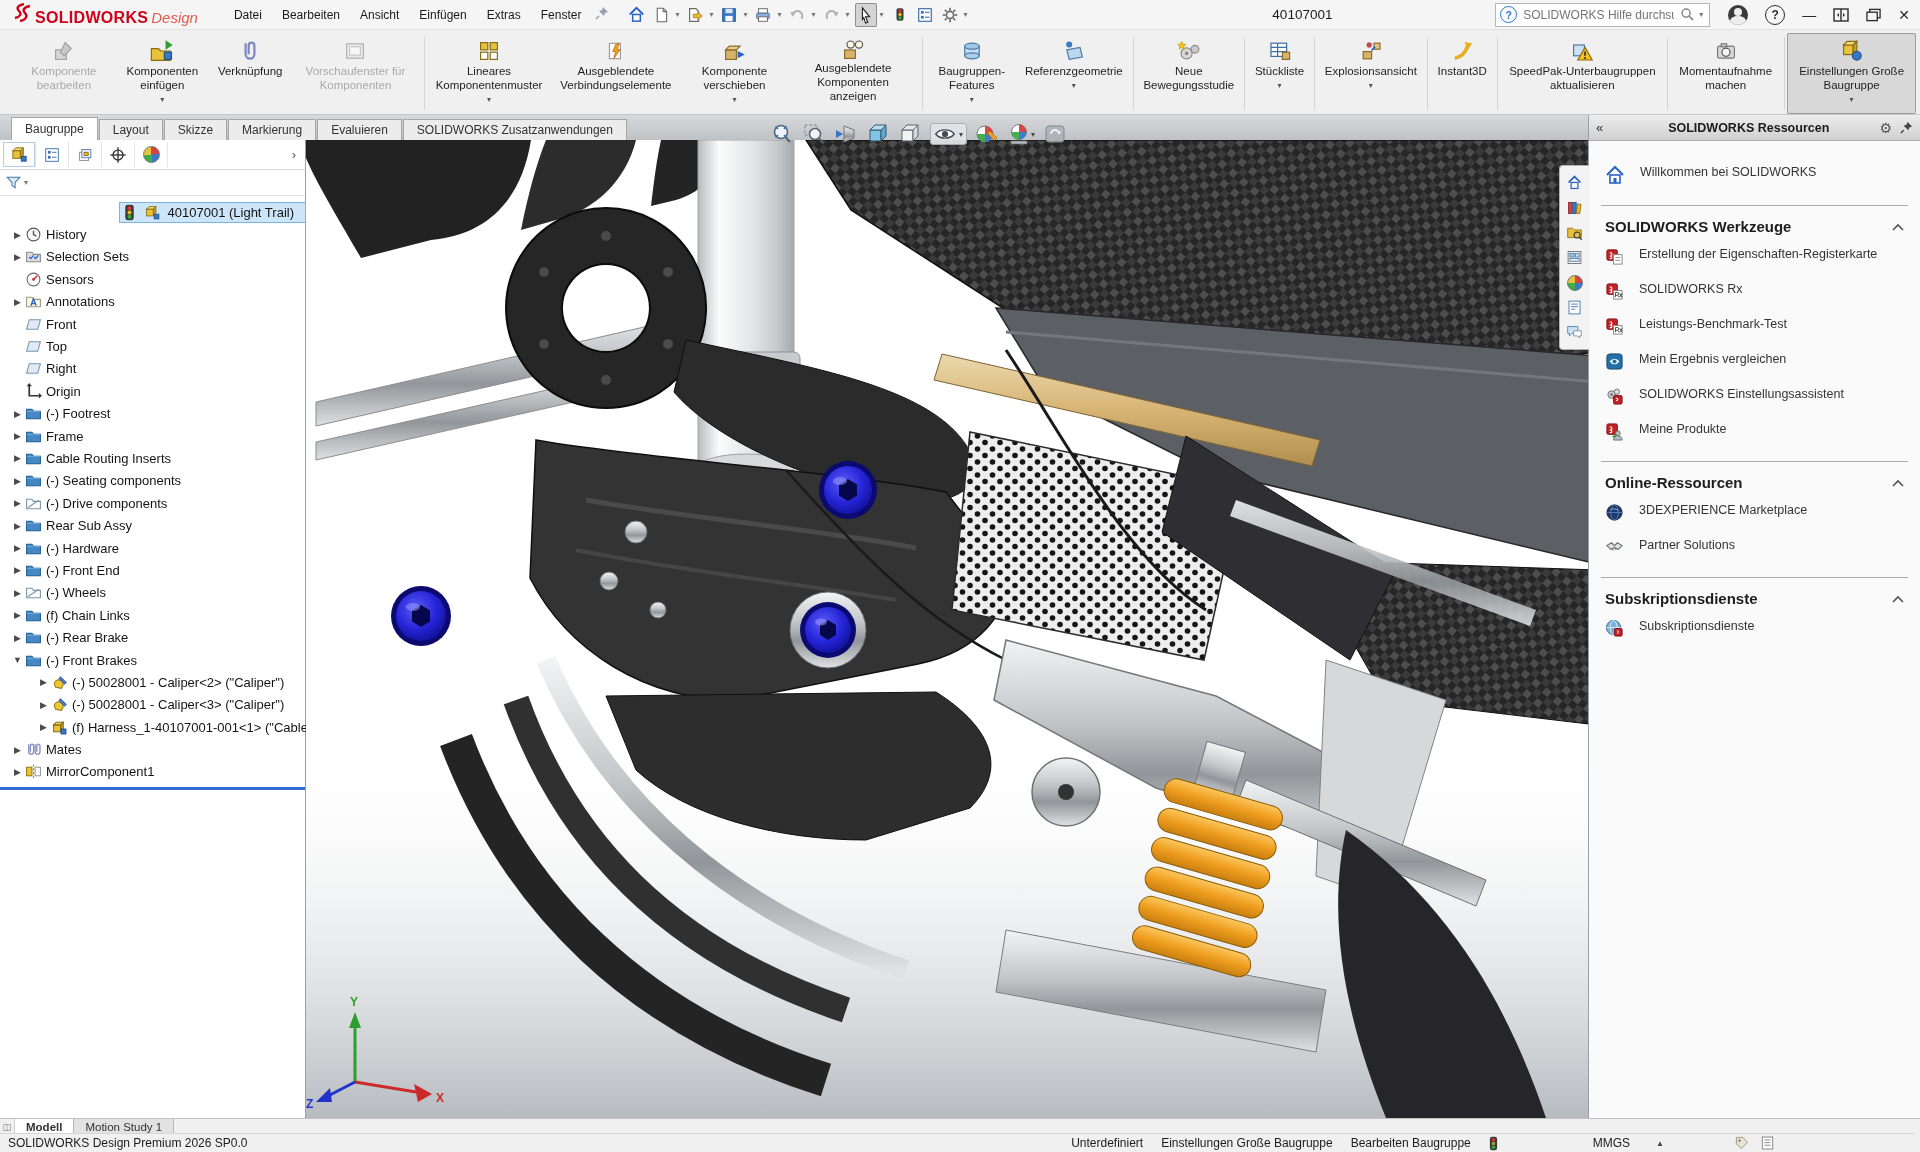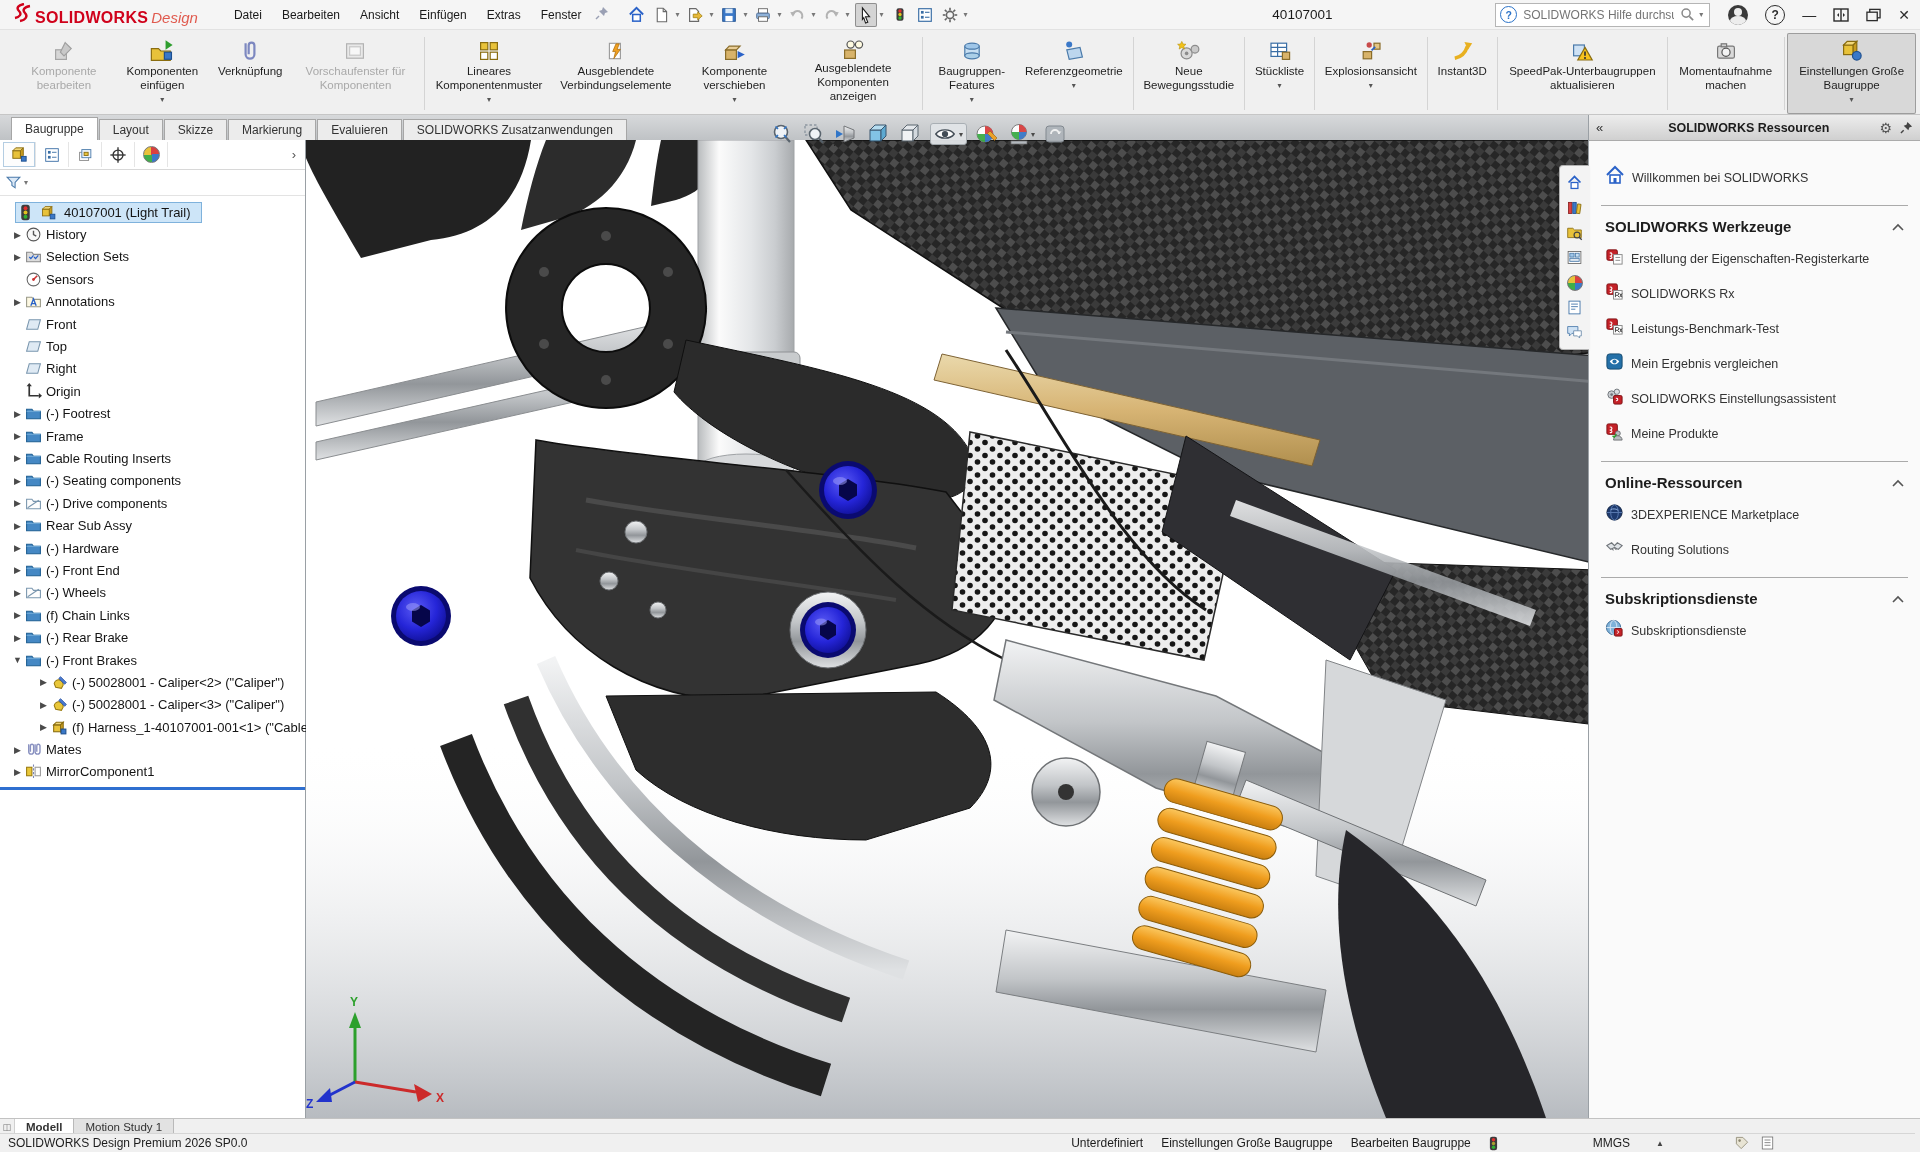--- a/index.html
+++ b/index.html
@@ -51,21 +51,21 @@
   
   .treepanel{position:absolute;top:140px;left:0;width:306px;height:978px;background:#fff;
              border-right:1px solid #9aa0a5;box-sizing:border-box;}
   .ttabs{display:flex;align-items:center;height:29px;border-bottom:1px solid #d8d8d8;padding-left:3px;}
   .ttab{width:32px;height:25px;display:flex;align-items:center;justify-content:center;border-right:1px solid #e5e5e5;}
   .ttab.active{background:#fdfdfd;box-shadow:inset 0 0 0 1px #b4cde2;}
   .ttab-exp{margin-left:auto;padding-right:9px;color:#555;font-size:13px;}
   .filterrow{height:25px;display:flex;align-items:center;padding-left:5px;border-bottom:1px solid #e3e3e3;gap:2px;}
   .tree{padding-top:5px;font-size:13px;color:#141414;}
   .trow{display:flex;align-items:center;height:22.4px;white-space:nowrap;}
-  .lvl0{padding-left:3px;} .lvl1{padding-left:11px;} .lvl2{padding-left:37px;}
+  .lvl0{padding-left:3px;justify-content:flex-end;} .lvl1{padding-left:11px;} .lvl2{padding-left:37px;}
   .arr{width:13px;font-size:9px;color:#4a4a4a;text-align:center;flex:none;}
   .arr.down{font-size:9px;}
   .ticon{width:17px;height:17px;margin:0 4px 0 1px;flex:none;}
   .tlabel{padding-right:6px;}
   .selwrap{display:flex;align-items:center;background:#cde5f8;outline:1px solid #7fb2dc;padding:1px 5px 1px 2px;gap:3px;}
   .rollback{height:3px;background:#2f6fd0;margin-top:4px;}
   .ball{width:15px;height:15px;border-radius:50%;border:1px solid #777;
         background:conic-gradient(#d94040 0 90deg,#3a78c8 0 180deg,#3fae49 0 270deg,#e8c23a 0 360deg);}
   
   .viewport{position:absolute;top:140px;left:306px;width:1291px;height:978px;background:#fff;overflow:hidden;}
@@ -76,21 +76,21 @@
   .hcaret{font-size:8px;color:#444;}
   
   .taskpane{position:absolute;top:115px;left:1588px;width:332px;height:1003px;background:#fafafa;
             border-left:1px solid #9aa0a5;box-sizing:border-box;display:flex;flex-direction:column;}
   .tp-header{height:25px;background:linear-gradient(#ededed,#d0d0d0);border-bottom:1px solid #ababab;
              display:flex;align-items:center;padding:0 7px;font-size:12.5px;color:#1c1c1c;}
   .tp-collapse{font-size:13px;color:#333;width:22px;}
   .tp-title{flex:1;text-align:center;font-weight:bold;}
   .tp-gear{font-size:14px;color:#555;margin-right:8px;}
   .tp-body{flex:1;padding-top:16px;}
-  .tp-link{display:flex;align-items:flex-end;gap:7px;padding:8px 16px;font-size:12.5px;color:#333;}
+  .tp-link{display:flex;align-items:flex-start;gap:15px;padding:8px 16px;font-size:12.5px;color:#333;}
   .tp-sec-h{display:flex;align-items:center;padding:6px 16px 4px;font-weight:bold;font-size:15px;color:#1d1d1d;}
   .tp-sec-h .chev{margin-left:auto;}
   .tp-hr{height:1px;background:#aaa;margin:12px 12px 6px;}
   .tp-strip{position:absolute;top:165px;left:1559px;width:29px;z-index:7;background:#f3f3f3;border:1px solid #b3b3b3;
             border-right:none;border-radius:4px 0 0 4px;box-shadow:-1px 1px 3px rgba(0,0,0,.22);
             display:flex;flex-direction:column;align-items:center;padding:4px 0;}
   .tp-stab{height:25px;width:100%;display:flex;align-items:center;justify-content:center;}
   
   .bottomtabs{position:absolute;top:1118px;left:0;width:1920px;height:15px;background:#f0f0f0;
               border-top:1px solid #c2c2c2;display:flex;align-items:stretch;font-size:11.5px;}
@@ -1106,21 +1106,21 @@
             <line x1="2" y1="10" x2="18" y2="10" stroke="#5a7ab0"></line>
             <path d="M6,7 a5,3 0 0 1 8,1" stroke="#8fb0e0" fill="none"></path>
           </svg>
         <span>3DEXPERIENCE Marketplace</span>
       </div>
       <div class="tp-link">
         <svg width="19" height="19" viewBox="0 0 20 20">
             <path d="M2,8 L7,5 L10,8 L13,5 L18,8 L14,12 L10,10 L6,12 Z" fill="#dfe3e7" stroke="#70757a" stroke-width="1.2"></path>
             <path d="M7,11 l2,2 M10,10.5 l2,2" stroke="#70757a" stroke-width="1.1"></path>
           </svg>
-        <span>Routing Solutions</span>
+        <span>Partner Solutions</span>
       </div>
       <div class="tp-hr"></div>
       <div class="tp-sec-h">
         <span>Subskriptionsdienste</span>
         <svg class="chev" width="12" height="8" viewBox="0 0 12 8">
             <polyline points="1,7 6,2 11,7" fill="none" stroke="#555" stroke-width="1.6"></polyline>
           </svg>
       </div>
       <div class="tp-link">
         <svg width="19" height="19" viewBox="0 0 20 20">

